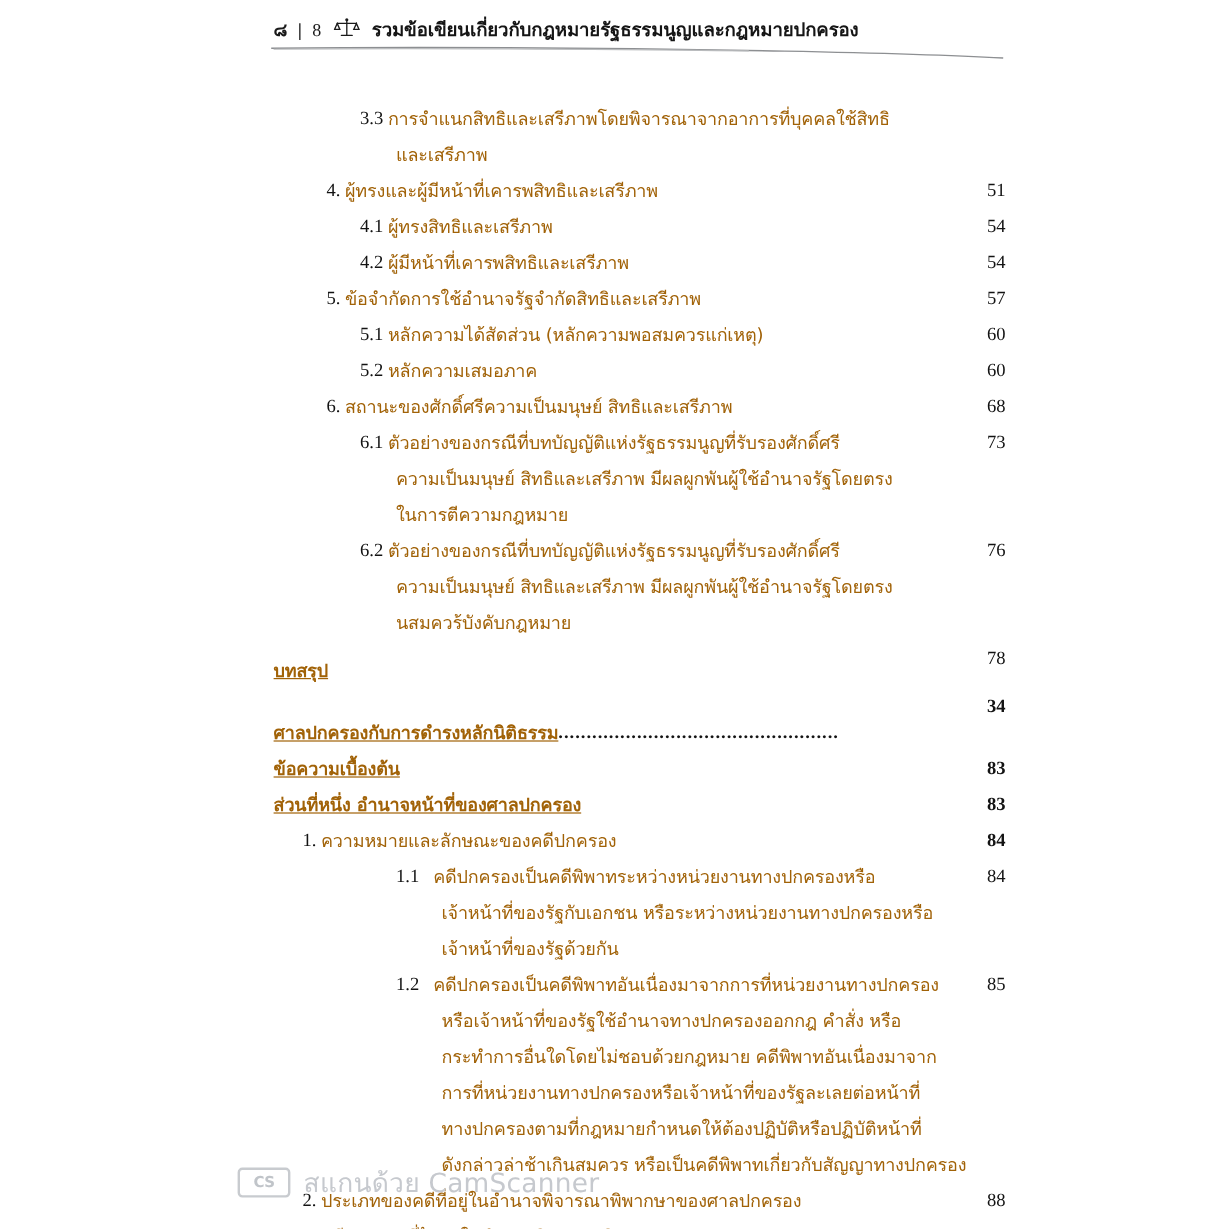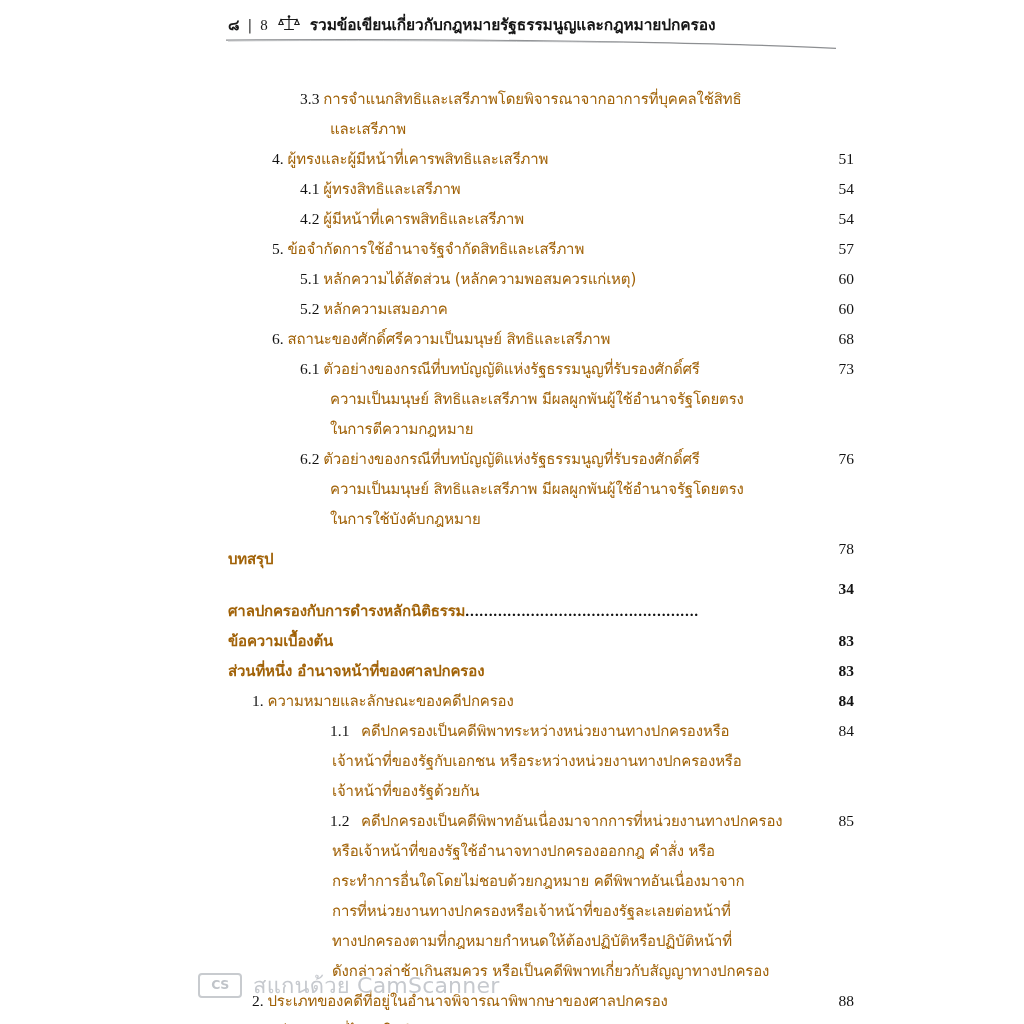--- a/index.html
+++ b/index.html
@@ -103,34 +103,34 @@
   }
 
   .label {
     font-family: "DejaVu Sans", sans-serif;
     font-size: 15px;
     line-height: 30px;
     color: #a16207;
     white-space: pre;
     letter-spacing: -0.15px;
   }
-  .label.bold { font-weight: 700; }
+  .label.bold { font-weight: 700; text-decoration: underline; }
 
   
   .num {
     font-family: "Liberation Serif", serif;
     font-size: 15.5px;
     line-height: 30px;
     color: #131313;
     white-space: pre;
   }
 
   .pageno {
     position: absolute;
-    right: 170px;
+    right: 186px;
     font-family: "Liberation Serif", serif;
     font-size: 15.5px;
     line-height: 30px;
     color: #131313;
     text-align: right;
     width: 34px;
   }
   .pageno.bold { font-weight: 700; }
 
   .leader {
@@ -142,21 +142,21 @@
     font-weight: 700;
   }
 
   
   .i0  { padding-left: 228px; }
   .i1  { padding-left: 252px; }
   .i2  { padding-left: 272px; }
   .i3  { padding-left: 300px; }
   .i4  { padding-left: 330px; }
   .cont-a { padding-left: 330px; }
-  .cont-c { padding-left: 332px; }
+  .cont-c { padding-left: 332px; margin-left: 36px; }
 
   .gap-sm { height: 10px; }
   .gap-md { height: 22px; }
 
   
   .watermark {
     position: absolute;
     left: 198px;
     top: 968px;
     display: flex;
@@ -307,21 +307,21 @@
             <span class="label">ตัวอย่างของกรณีที่บทบัญญัติแห่งรัฐธรรมนูญที่รับรองศักดิ์ศรี</span>
           </div>
         </div>
         <div class="row">
           <div class="entry cont-a">
             <span class="label">ความเป็นมนุษย์ สิทธิและเสรีภาพ มีผลผูกพันผู้ใช้อำนาจรัฐโดยตรง</span>
           </div>
         </div>
         <div class="row">
           <div class="entry cont-a">
-            <span class="label">ในการใช้บังคับกฎหมาย</span>
+            <span class="label">นสมควร้บังคับกฎหมาย</span>
           </div>
           <span class="pageno">78</span>
         </div>
         <div class="gap-sm"></div>
         <div class="row">
           <div class="entry i0">
             <span class="label bold">บทสรุป</span>
           </div>
           <span class="pageno bold">34</span>
         </div>

